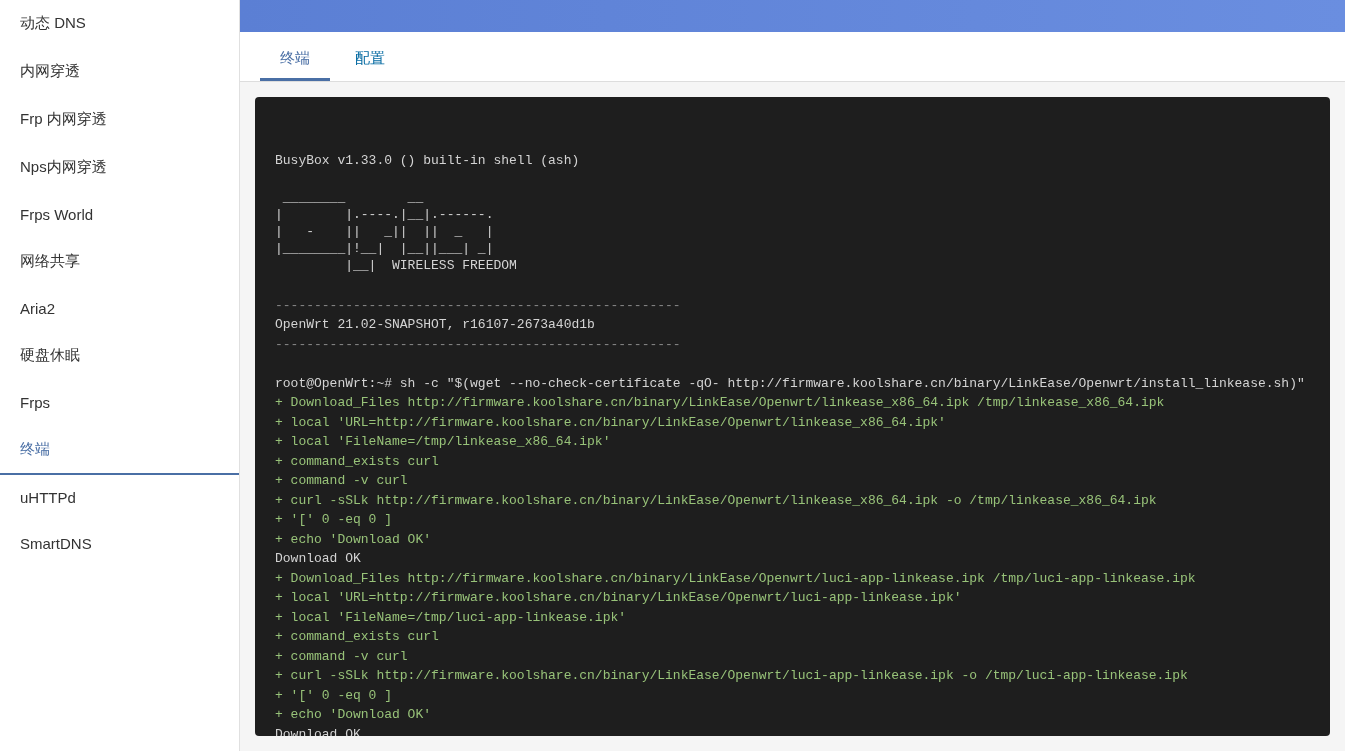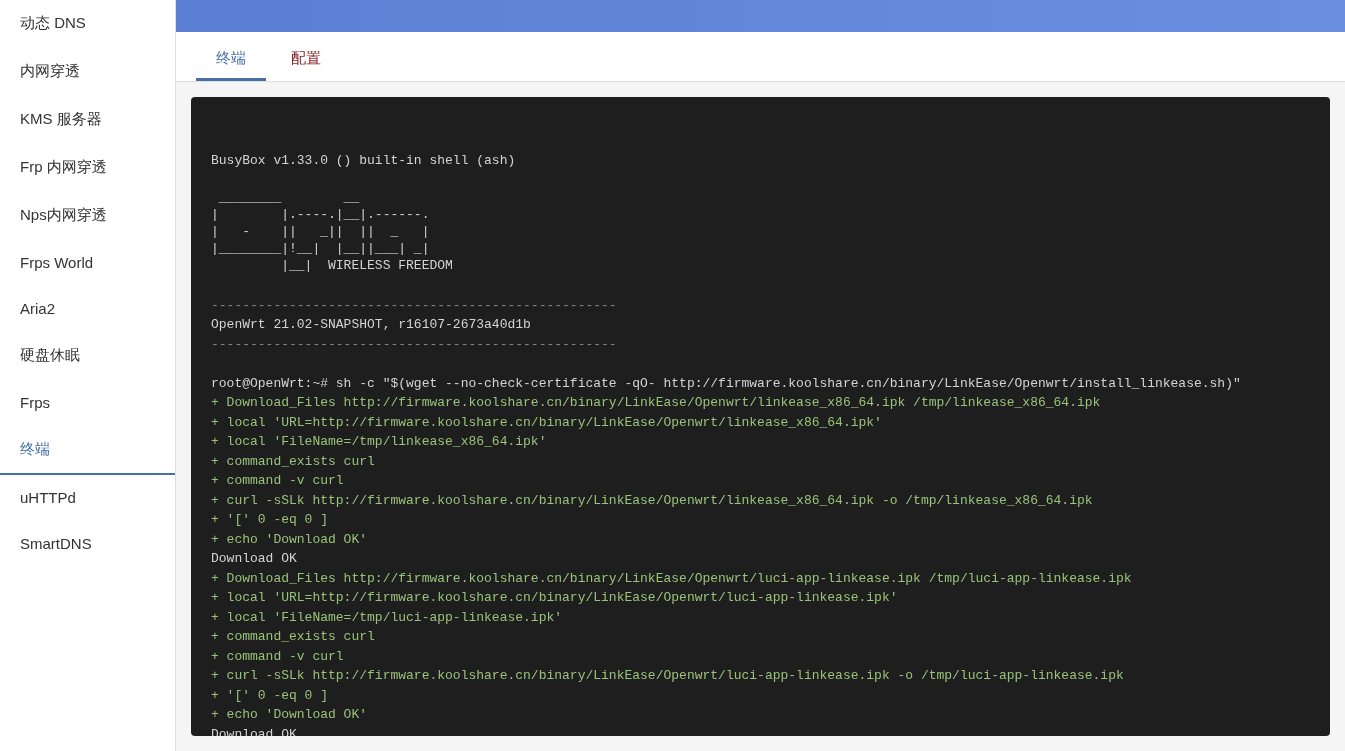--- a/index.html
+++ b/index.html
@@ -7,21 +7,21 @@
       font-family: 'Microsoft YaHei', 'PingFang SC', sans-serif;
       display: flex;
       height: 751px;
       width: 1345px;
       overflow: hidden;
       background: #f5f5f5;
     }
 
     
     .sidebar {
-      width: 176px;
+      width: 240px;
       background: #ffffff;
       border-right: 1px solid #e0e0e0;
       display: flex;
       flex-direction: column;
       overflow-y: auto;
       flex-shrink: 0;
     }
 
     .sidebar-item {
       padding: 14px 20px;
@@ -63,21 +63,21 @@
       align-items: flex-end;
       padding: 0 20px;
       border-bottom: 1px solid #ddd;
       flex-shrink: 0;
       height: 50px;
     }
 
     .tab {
       padding: 12px 20px 10px 20px;
       font-size: 15px;
-      color: #7f1d1d;
+      color: #0369a1;
       cursor: pointer;
       border-bottom: 3px solid transparent;
       margin-right: 5px;
     }
 
     .tab.active {
       color: #4a6fa5;
       border-bottom: 3px solid #4a6fa5;
       font-weight: 500;
     }
@@ -119,30 +119,30 @@
 <body>
 
 <div class="sidebar">
 <div class="sidebar-item">
       <span>动态 DNS</span>
     </div>
     <div class="sidebar-item">
       <span>内网穿透</span>
     </div>
     <div class="sidebar-item">
-      <span>KMS 服务器</span>
-    </div>
-    <div class="sidebar-item">
       <span>Frp 内网穿透</span>
     </div>
     <div class="sidebar-item">
       <span>Nps内网穿透</span>
     </div>
     <div class="sidebar-item">
       <span>Frps World</span>
+    </div>
+    <div class="sidebar-item">
+      <span>网络共享</span>
     </div>
     <div class="sidebar-item">
       <span>Aria2</span>
     </div>
     <div class="sidebar-item">
       <span>硬盘休眠</span>
     </div>
     <div class="sidebar-item">
       <span>Frps</span>
     </div>

